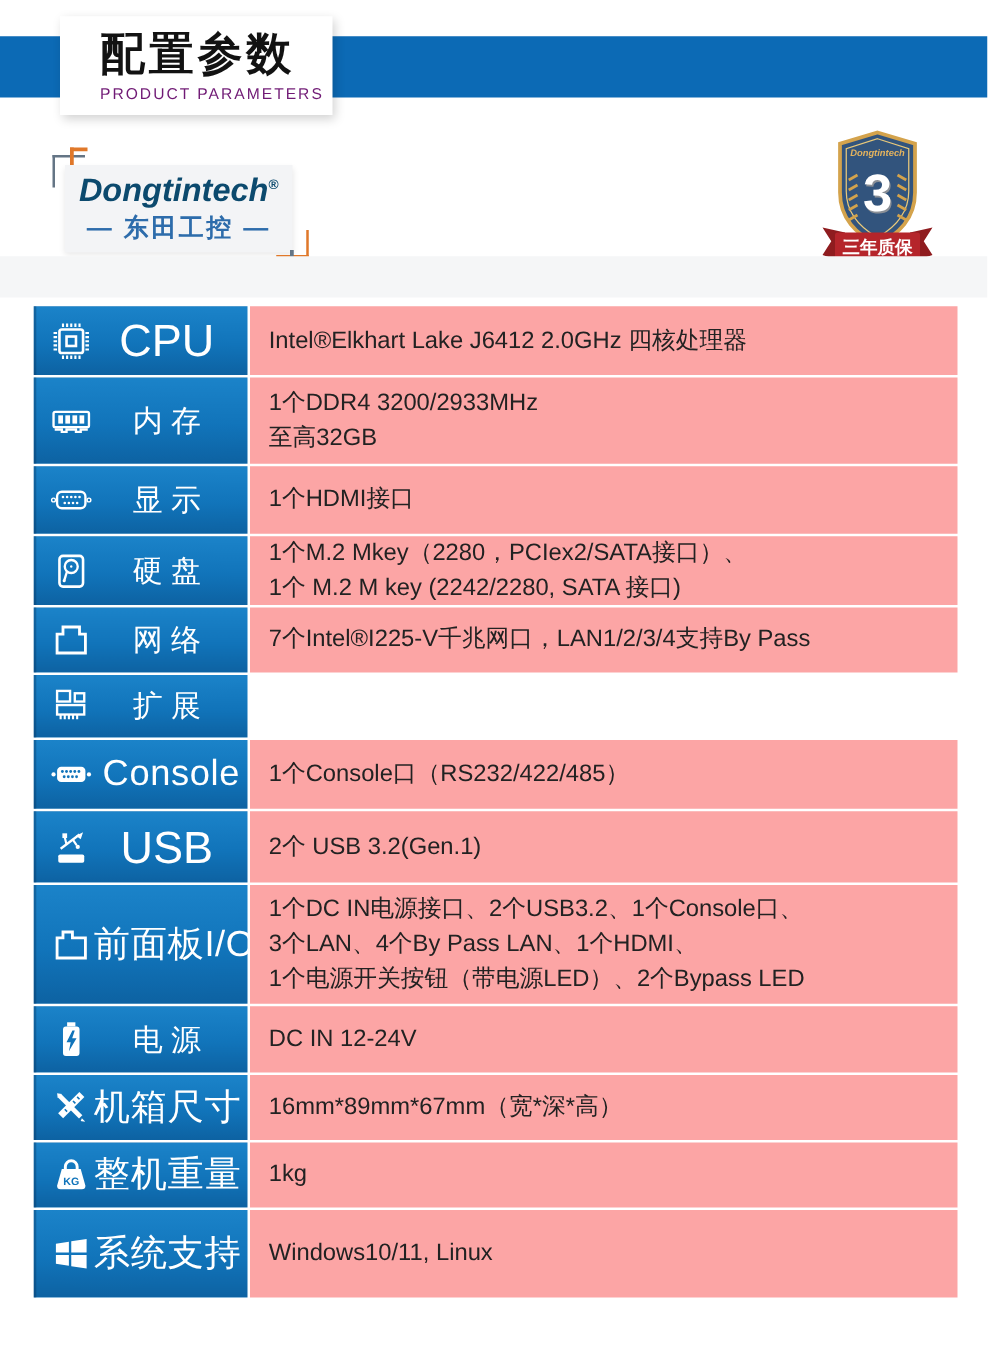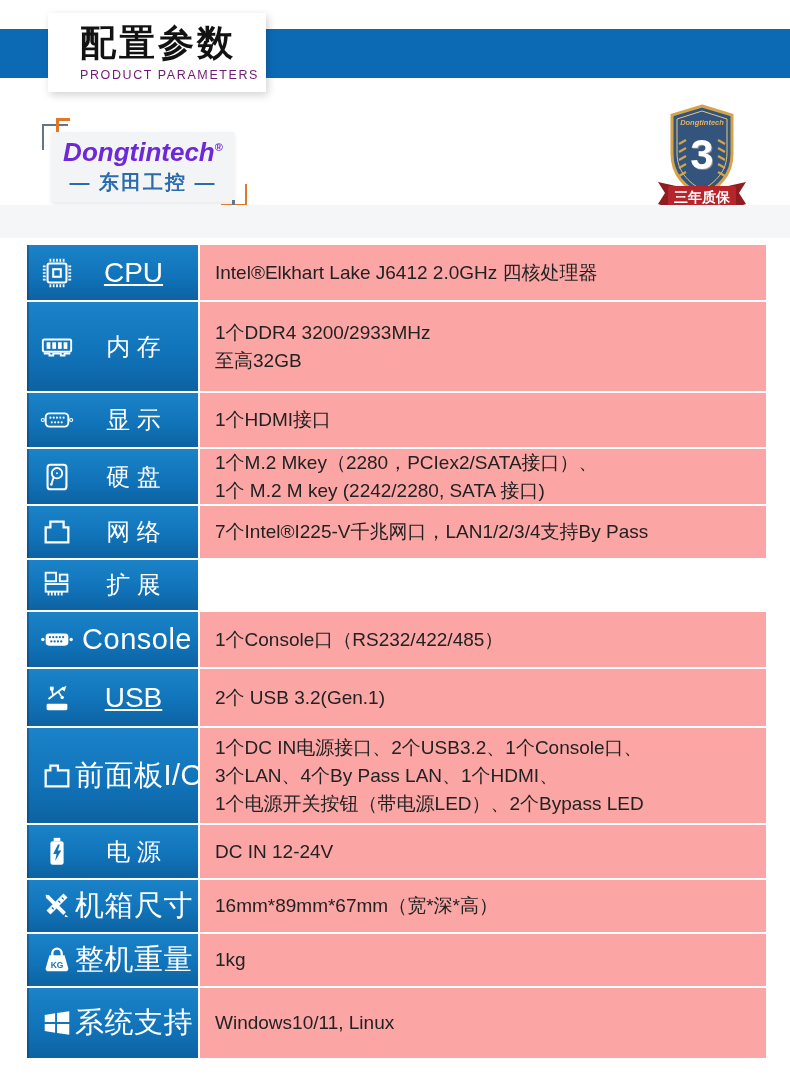--- a/index.html
+++ b/index.html
@@ -20,42 +20,42 @@
     border-left:2px solid #647585; border-top:2px solid #647585; }
   .bracket-tl-orange { position:absolute; left:14px; top:0; width:14px; height:14px;
     border-left:3px solid #e0782a; border-top:3px solid #e0782a; }
   .bracket-br { position:absolute; right:0; bottom:2px; width:26px; height:22px;
     border-right:2px solid #e0782a; border-bottom:2px solid #e0782a; }
   .bracket-br-blue { position:absolute; right:12px; bottom:-4px; width:12px; height:12px;
     border-right:3px solid #647585; border-bottom:3px solid #647585; }
   .logo-card { position:absolute; left:10px; top:14px; width:182px; height:70px; background:#f3f4f6;
     box-shadow:0 2px 5px rgba(0,0,0,.10); display:flex; flex-direction:column;
     align-items:center; justify-content:center; }
-  .logo-en { font-size:26px; font-weight:800; font-style:italic; color:#6d28d9; line-height:1; }
+  .logo-en { font-size:26px; font-weight:800; font-style:italic; color:#0c4a6e; line-height:1; }
   .logo-en sup { font-size:11px; font-style:normal; }
   .logo-cn { font-size:20px; font-weight:700; color:#2d6cab; margin-top:4px; letter-spacing:2px; }
 
   
   .badge-wrap { position:absolute; left:632px; top:102px; width:140px; height:118px; }
 
   
   .light-band { position:absolute; left:0; top:205px; width:790px; height:33px; background:#f5f6f7; }
 
   
   .spec-table { position:absolute; left:27px; top:245px; width:739px; display:flex;
     flex-direction:column; gap:2px; }
   .row { display:flex; gap:2px; }
   .cell-l { width:171px; flex:none; display:flex; align-items:center;
     background:linear-gradient(180deg,#1b83c9 0%,#1174ba 55%,#0d62a2 100%);
     border-left:2px solid rgba(8,50,90,.35); }
   .ic { flex:none; width:36px; height:36px; margin-left:10px; display:flex;
     align-items:center; justify-content:center; }
   .ic svg { width:34px; height:34px; display:block; }
   .lbl { flex:1; text-align:center; color:#fff; padding-right:6px; white-space:nowrap; }
-  .lbl-lg { font-size:28px;text-decoration:underline; }
+  .lbl-lg { font-size:36px; }
   .lbl-md { font-size:24px; }
   .lbl-sm { font-size:29px; letter-spacing:0.5px;text-align:right; }
   .cell-r { flex:1; background:#fca5a5; display:flex; flex-direction:column;
     justify-content:center; padding-left:15px; padding-right:8px; }
   .ln { font-size:19px; color:#222; line-height:28px; }
 </style>
 </head>
 <body>
 
 <div class="page">
@@ -117,21 +117,21 @@
             <path stroke-width="1.8" d="M11,3v3 M14.5,3v3 M18,3v3 M21.5,3v3 M25,3v3 M11,30v3 M14.5,30v3 M18,30v3 M21.5,30v3 M25,30v3 M3,11h3 M3,14.5h3 M3,18h3 M3,21.5h3 M3,25h3 M30,11h3 M30,14.5h3 M30,18h3 M30,21.5h3 M30,25h3"></path>
           </svg>
         </span>
         <span class="lbl lbl-lg">CPU</span>
       </div>
       <div class="cell-r">
         <div class="ln">Intel®Elkhart Lake J6412 2.0GHz 四核处理器</div>
       </div>
     </div>
 
-    <div class="row" style="height:89px">
+    <div class="row" style="height:69px">
       <div class="cell-l">
         <span class="ic">
           <svg viewBox="0 0 36 36" fill="none" stroke="#fff" stroke-width="2">
             <rect x="3" y="10" width="30" height="13" rx="1.5"></rect>
             <g fill="#fff" stroke="none">
               <rect x="7" y="13" width="4" height="7"></rect>
                 <rect x="13" y="13" width="4" height="7"></rect>
               <rect x="19" y="13" width="4" height="7"></rect>
                 <rect x="25" y="13" width="4" height="7"></rect>
             </g>

